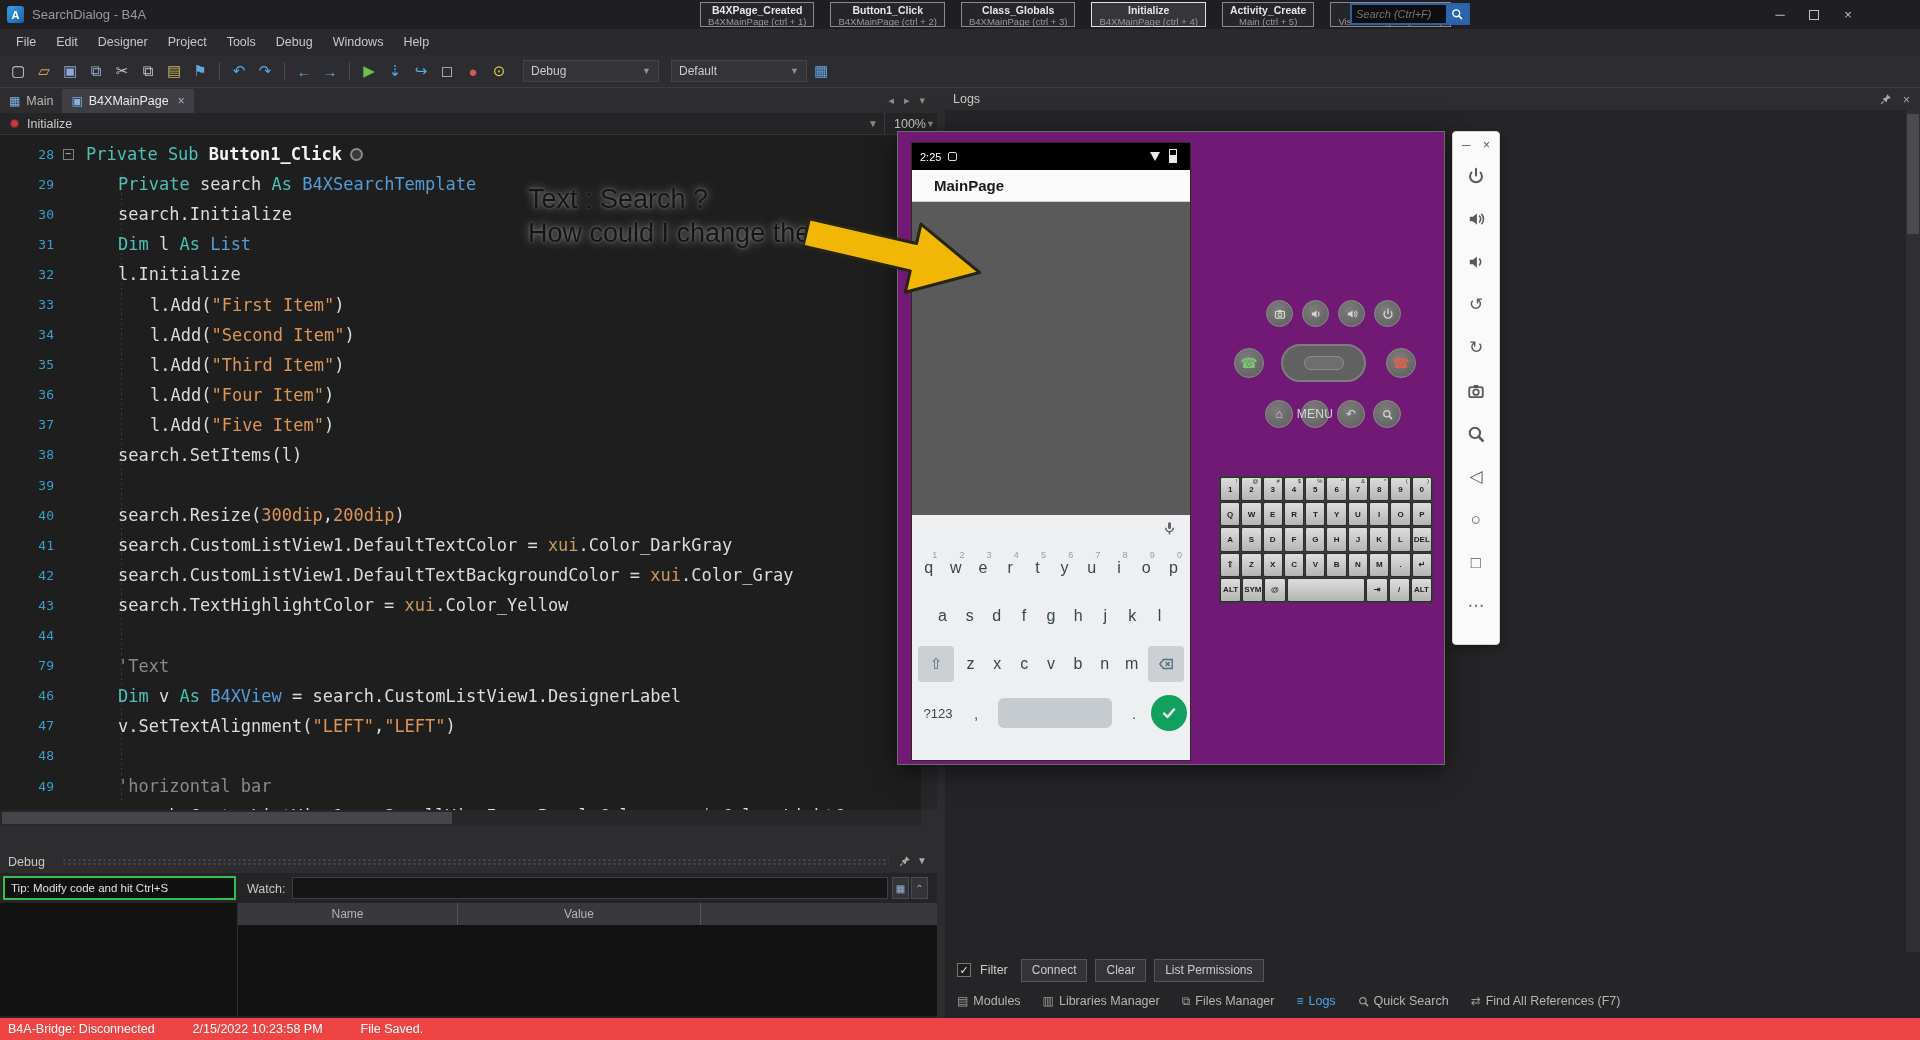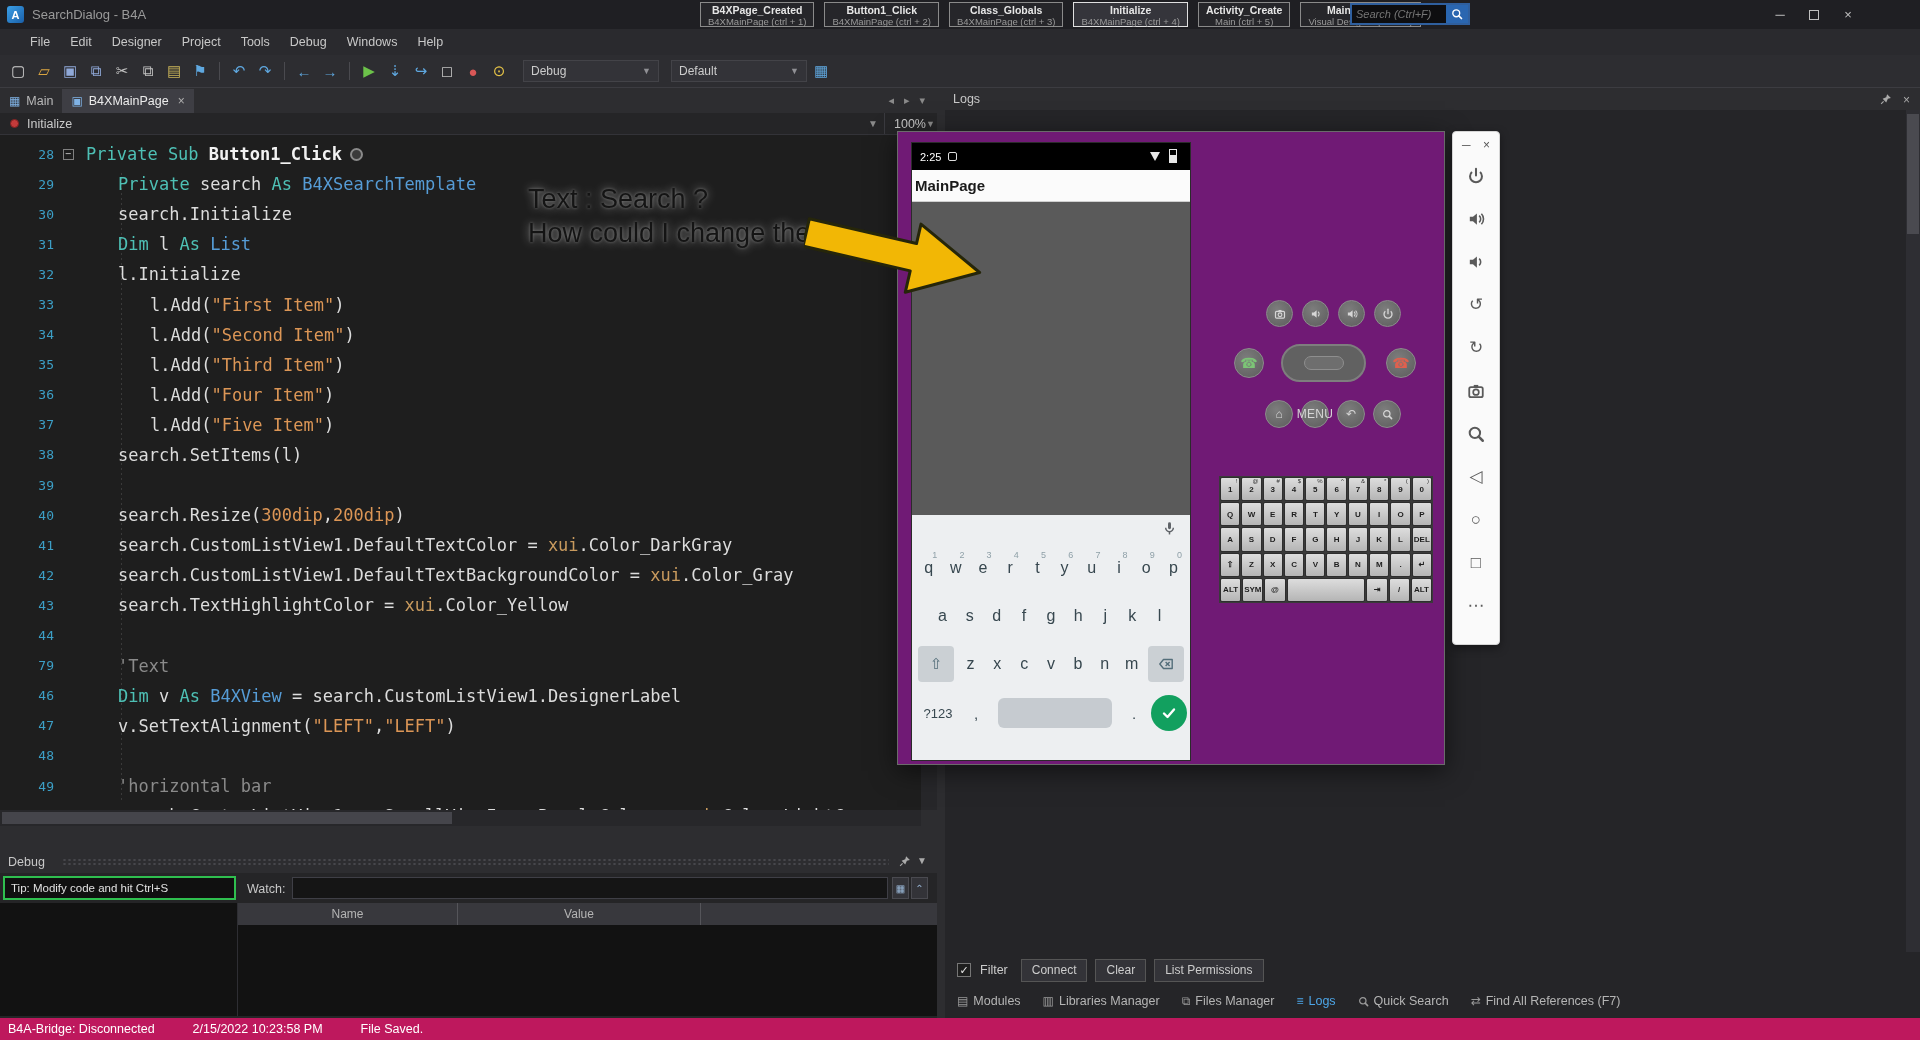--- a/index.html
+++ b/index.html
@@ -2,34 +2,34 @@
 <html><head>
 <meta charset="utf-8">
 <style>
   *{margin:0;padding:0;box-sizing:border-box}
   body{background:#111;font-family:"Liberation Sans",sans-serif;-webkit-font-smoothing:antialiased}
   #root{position:relative;width:1920px;height:1040px;background:#2D2D30;overflow:hidden}
 
   
   #titlebar{position:absolute;left:0;top:0;width:1920px;height:29px;background:#1F1F23;display:flex;align-items:center;color:#9a9a9a;font-size:13px}
   .app-icon{width:17px;height:17px;margin:0 8px 0 7px;border-radius:3px;background:linear-gradient(135deg,#3ba0e8,#1a5fa8);color:#fff;font-size:11px;font-weight:bold;display:flex;align-items:center;justify-content:center}
-  #bookmarks{position:absolute;left:700px;top:2px;display:flex;gap:10px}
+  #bookmarks{position:absolute;left:700px;top:2px;display:flex;gap:16px}
   .bookmark{height:25px;padding:1px 7px;background:#26262a;border:1px solid #8a8a8a;text-align:center;cursor:pointer}
   .bookmark.active{border-color:#e0e0e0;background:#35353b}
   .bm-title{font-size:10.5px;font-weight:bold;color:#e6e6e6;line-height:12px;white-space:nowrap}
   .bm-sub{font-size:9.5px;color:#9a9a9a;line-height:11px;white-space:nowrap}
   #title-search{position:absolute;left:1350px;top:3px;width:120px;height:22px;border:2px solid #2F5F9E;background:#0e0e10;display:flex}
   #title-search input{flex:1;min-width:0;background:transparent;border:0;outline:0;color:#9a9a9a;font-style:italic;font-size:11px;padding:0 4px;font-family:"Liberation Sans",sans-serif}
   #search-go{width:22px;background:#2a66b0;display:flex;align-items:center;justify-content:center;cursor:pointer}
   #win-controls{position:absolute;right:55px;top:0;display:flex}
   .win-btn{width:34px;height:29px;display:flex;align-items:center;justify-content:center;color:#c0c0c0;font-size:13px;cursor:pointer}
   .max-box{width:10px;height:10px;border:1.5px solid #c0c0c0;display:inline-block}
 
   
-  #menubar{position:absolute;top:29px;left:0;width:1920px;height:26px;background:#2A2A2E;display:flex;align-items:center;padding-left:20px}
+  #menubar{position:absolute;top:29px;left:0;width:1920px;height:26px;background:#2A2A2E;display:flex;align-items:center;padding-left:6px}
   .menu-item{padding:0 10px;font-size:12.5px;color:#c8c8c8;line-height:26px;cursor:pointer}
   #toolbar{position:absolute;top:55px;left:0;width:1920px;height:33px;background:#2D2D31;border-bottom:1px solid #3C3C41;display:flex;align-items:center;padding-left:6px;gap:2px}
   .tbtn{width:24px;height:24px;display:flex;align-items:center;justify-content:center;font-size:15px;cursor:pointer}
   .tsep{width:1px;height:18px;background:#4a4a4f;margin:0 5px}
   .combo{width:136px;height:22px;margin-left:10px;background:#333338;border:1px solid #434348;color:#ccc;font-size:12px;display:flex;align-items:center;padding:0 7px;justify-content:space-between;cursor:pointer}
   .combo .arr{color:#909095;font-size:9px}
 
   
   #tabstrip{position:absolute;top:88px;left:0;width:937px;height:25px;display:flex;align-items:flex-end}
   .etab{height:24px;display:flex;align-items:center;padding:0 9px;font-size:12.5px;color:#b8b8b8;gap:6px;cursor:pointer}
@@ -98,21 +98,21 @@
 
   
   #emulator{position:absolute;left:897px;top:131px;width:548px;height:634px;background:#701a75;border:1px solid #6b6b6b;box-shadow:0 6px 24px rgba(0,0,0,.55);z-index:40}
   #phone{position:absolute;left:13px;top:10px;width:280px;height:619px;background:#5A5A5A;border:1px solid #2b2b2b}
   #p-status{height:27px;background:#000;color:#fff;display:flex;align-items:center;font-size:11px;position:relative}
   #p-time{margin-left:8px}
   .p-notif{width:9px;height:9px;border:1px solid #ddd;border-radius:2px;margin-left:7px}
   #p-sig{position:absolute;right:30px;top:9px;width:0;height:0;border-left:5px solid transparent;border-right:5px solid transparent;border-top:9px solid #e8e8e8}
   #p-batt{position:absolute;right:13px;top:6px;width:8px;height:14px;border:1px solid #e8e8e8;background:linear-gradient(0deg,#e8e8e8 55%,transparent 55%)}
   #p-appbar{height:32px;background:#FBFBFB;border-bottom:1px solid #cfcfcf;display:flex;align-items:center}
-  #p-title{margin-left:3px;font-size:15px;font-weight:bold;color:#1a1a1a}
+  #p-title{margin-left:22px;font-size:15px;font-weight:bold;color:#1a1a1a}
   #p-dialog{position:absolute;left:52px;top:77px;width:178px;height:174px;background:#474747;border:1px solid #222;box-shadow:0 2px 8px rgba(0,0,0,.4)}
   #p-search{position:absolute;left:3px;top:3px;right:3px;height:40px;background:#515151;border-bottom:2px solid #2EA7DC;display:flex;align-items:center;cursor:text}
   #p-search span{margin-left:7px;font-size:14px;color:#2EA7DC}
   .p-item{position:absolute;left:3px;right:3px;height:34px;background:#8F8F8F;border-top:1px solid #6e6e6e;border-bottom:1px solid #6e6e6e;display:flex;align-items:center;cursor:pointer}
   .p-item span{margin-left:7px;font-size:13px;color:#3a3a3a}
   #p-cancel{position:absolute;right:10px;bottom:8px;font-size:13px;font-weight:bold;color:#41B6E8;cursor:pointer}
   #p-keyboard{position:absolute;left:0;bottom:0;width:100%;height:245px;background:#EDEFF1}
   #kb-mic{position:absolute;right:12px;top:5px}
   .kb-row{position:absolute;left:3px;right:3px;display:flex}
   #kb-row1{top:32px;height:42px}
@@ -389,21 +389,21 @@
           </span>
           <span>Quick Search</span>
         </span>
         <span class="ltab">
           <span class="ic">⇄</span>
           <span>Find All References (F7)</span>
         </span>
       </div>
   </div>
 
-  <div id="statusbar" style="background: #be185d;">
+  <div id="statusbar" style="background: #ef4444;">
     <span>B4A-Bridge: Disconnected</span>
     <span>2/15/2022 10:23:58 PM</span>
     <span>File Saved.</span>
   </div>
 
   <div id="emulator">
     <div id="phone">
       <div id="p-status">
         <span id="p-time">2:25</span>
         <span class="p-notif"></span>

